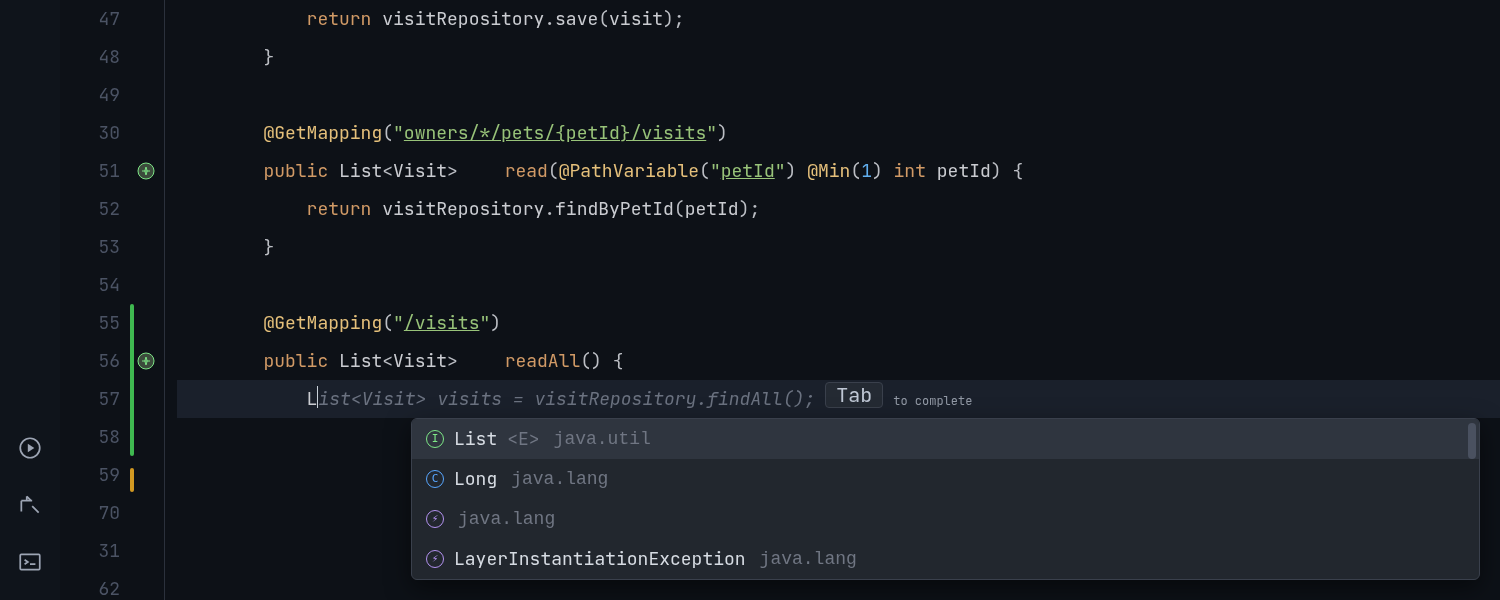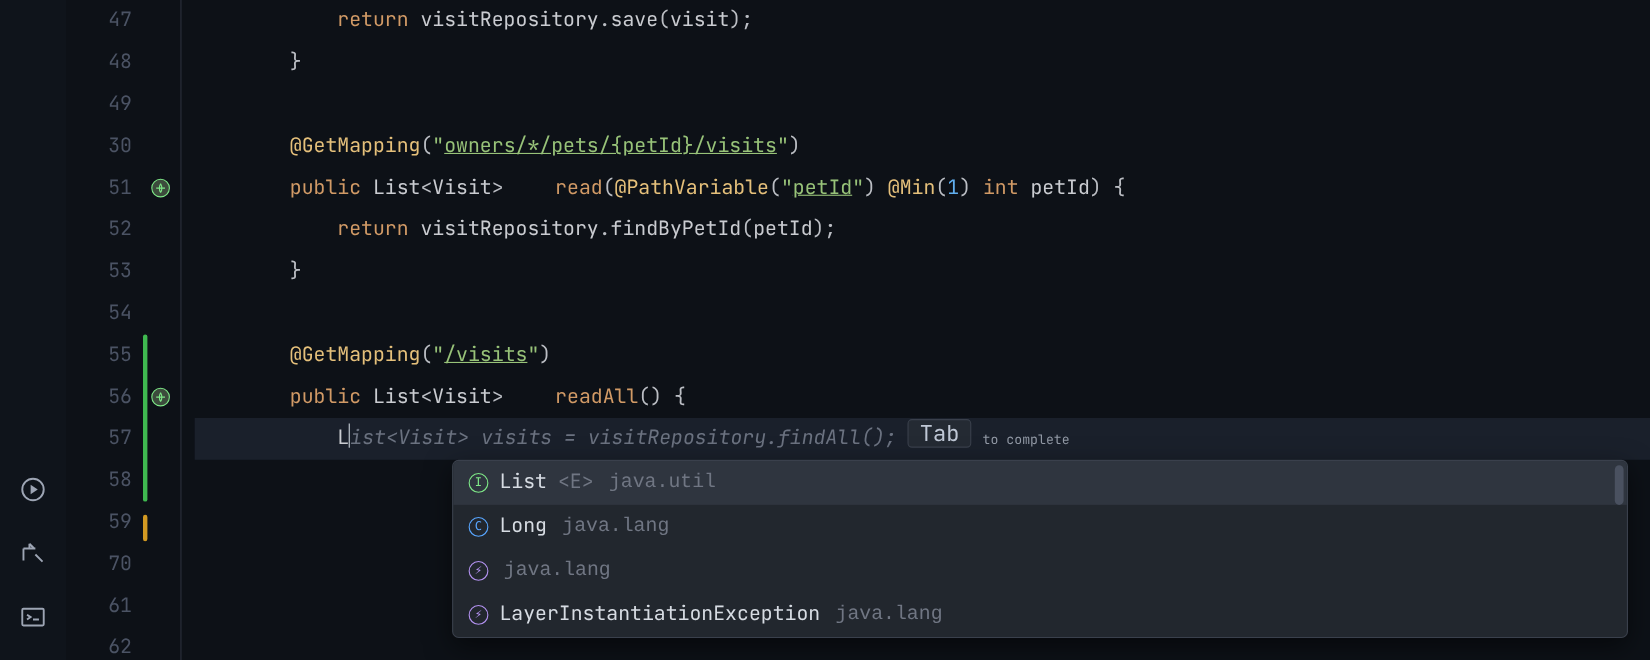--- a/index.html
+++ b/index.html
@@ -153,21 +153,21 @@
       <span class="ln">51</span>
       <span class="ln">52</span>
       <span class="ln">53</span>
       <span class="ln">54</span>
       <span class="ln">55</span>
       <span class="ln">56</span>
       <span class="ln">57</span>
       <span class="ln">58</span>
       <span class="ln">59</span>
       <span class="ln">70</span>
-      <span class="ln">61</span>
+      <span class="ln">31</span>
       <span class="ln">62</span>
     </div>
   <div class="marks">
     <div class="vcs-bar vcs-green" style="top:304px;height:152px"></div>
     <div class="vcs-bar vcs-orange" style="top:468px;height:24px"></div>
     <span class="method-icon" style="position:absolute;top:161px;left:6px">
       <svg viewBox="0 0 20 20">
           <circle cx="10" cy="10" r="8" fill="#3c4b3c" stroke="#7ee787"></circle>
           <path d="M6 10h8M10 6a8 8 0 010 8M10 6a8 8 0 000 8" stroke="#7ee787" fill="none" stroke-width="1"></path>
         </svg>

